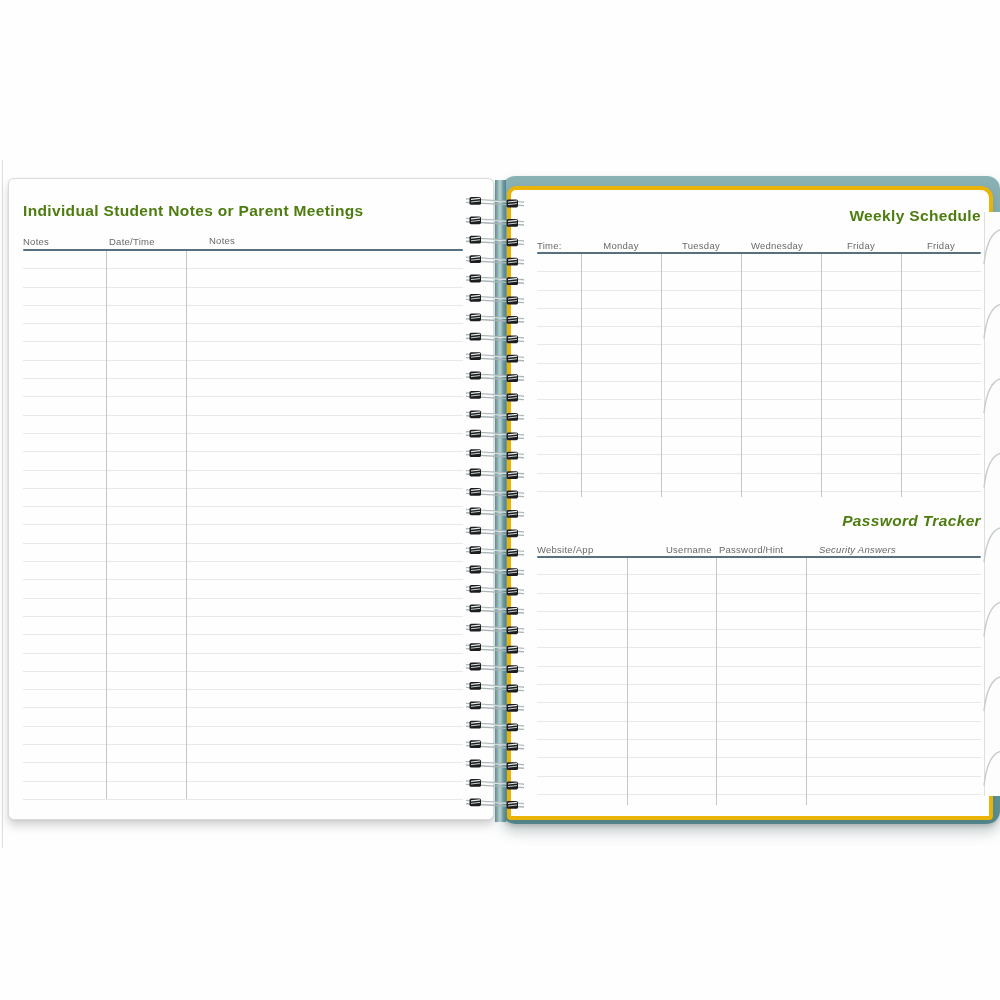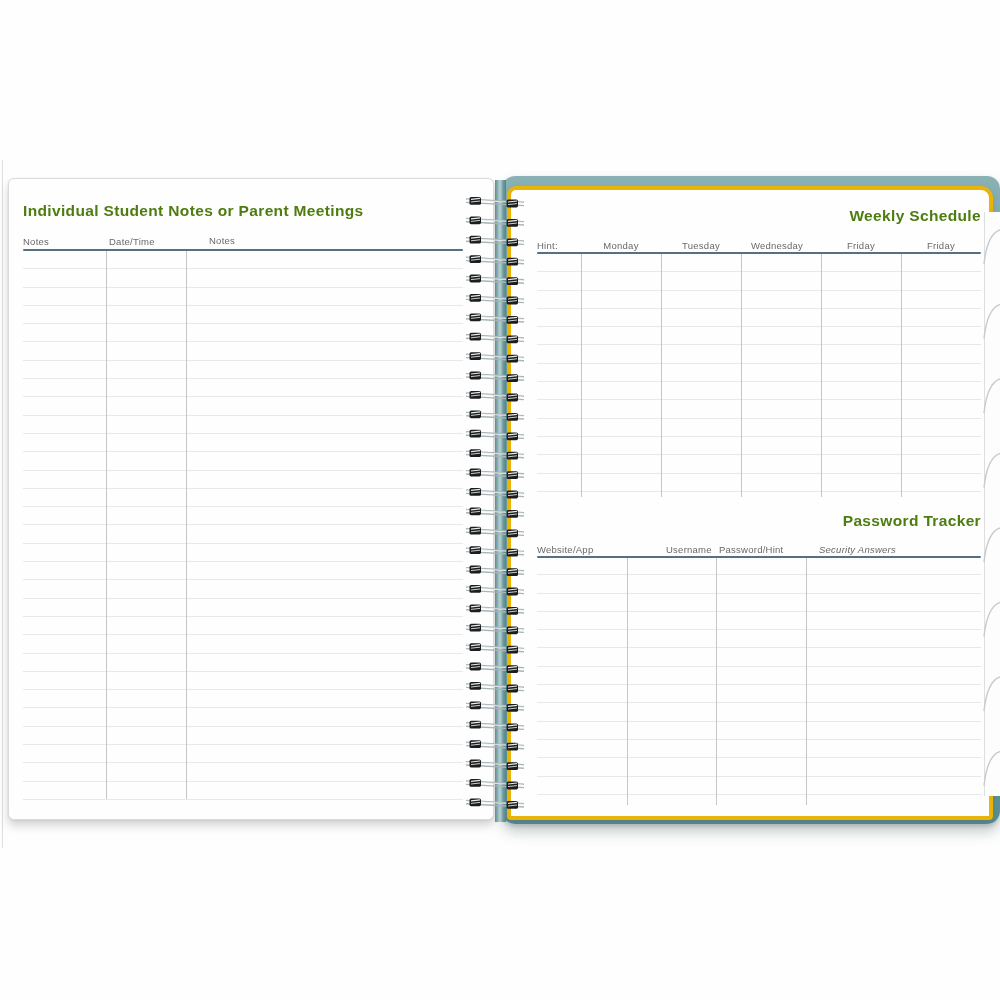--- a/index.html
+++ b/index.html
@@ -80,36 +80,36 @@
 
     <div class="rows" style="left:14px;top:72px;width:440px;height:549px;"></div>
     <div class="vline" style="left:97px;top:72px;height:548px;"></div>
     <div class="vline" style="left:177px;top:72px;height:548px;"></div>
   </div>
 
   <div class="page right-page">
 
     <div class="page-title" style="right:8px;top:17px;">Weekly Schedule</div>
 
-    <div class="colhead" style="left:26px;top:50px;">Hint:</div>
+    <div class="colhead" style="left:26px;top:50px;">Time:</div>
     <div class="colhead centered" style="left:110px;top:50px;">Monday</div>
     <div class="colhead centered" style="left:190px;top:50px;">Tuesday</div>
     <div class="colhead centered" style="left:266px;top:50px;">Wednesday</div>
     <div class="colhead centered" style="left:350px;top:50px;">Friday</div>
     <div class="colhead centered" style="left:430px;top:50px;">Friday</div>
 
     <div class="rule" style="left:26px;top:61.5px;width:444px;"></div>
     <div class="rows" style="left:26px;top:64px;width:444px;height:244px;"></div>
     <div class="vline" style="left:70px;top:64px;height:243px;"></div>
     <div class="vline" style="left:150px;top:64px;height:243px;"></div>
     <div class="vline" style="left:230px;top:64px;height:243px;"></div>
     <div class="vline" style="left:310px;top:64px;height:243px;"></div>
     <div class="vline" style="left:390px;top:64px;height:243px;"></div>
 
-    <div class="page-title" style="right:8px;top:322px;">Password Tracker</div>
+    <div class="page-title" style="right:8px;top:322px;font-style:italic;">Password Tracker</div>
 
     <div class="colhead" style="left:26px;top:354px;">Website/App</div>
     <div class="colhead" style="left:119px;top:354px;margin-left:36px;">Username</div>
     <div class="colhead" style="left:208px;top:354px;">Password/Hint</div>
     <div class="colhead" style="left:308px;top:354px;font-style:italic;">Security Answers</div>
 
     <div class="rule" style="left:26px;top:365.5px;width:444px;"></div>
     <div class="rows" style="left:26px;top:367px;width:444px;height:249px;"></div>
     <div class="vline" style="left:116px;top:368px;height:247px;"></div>
     <div class="vline" style="left:205px;top:368px;height:247px;"></div>

